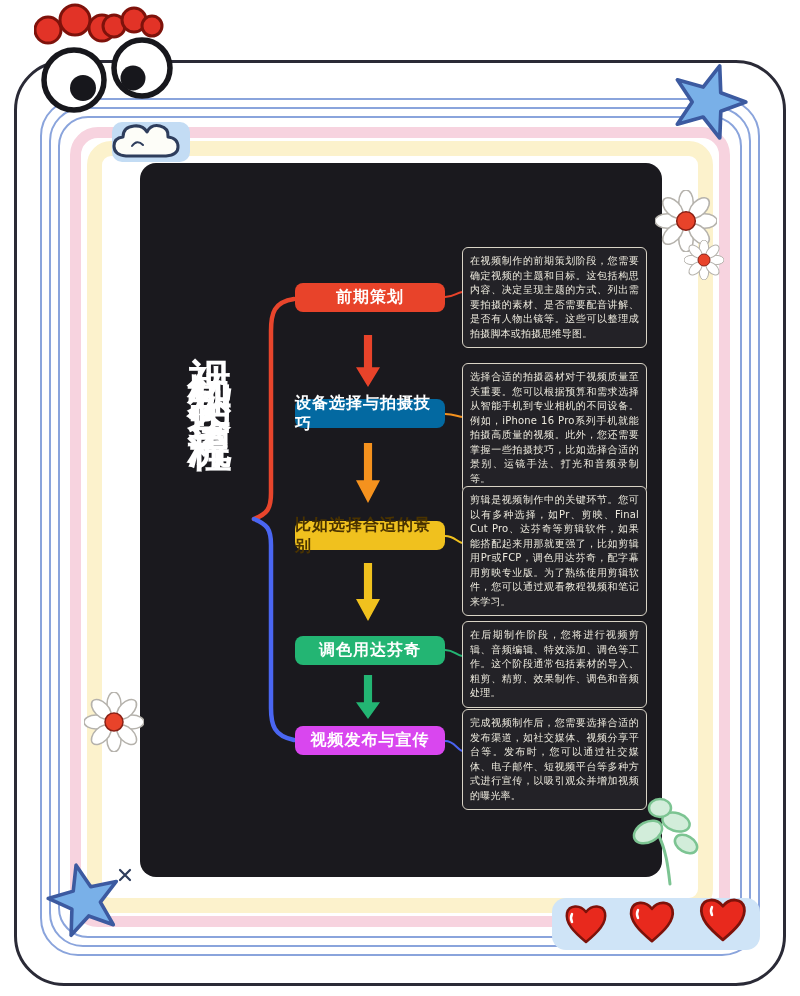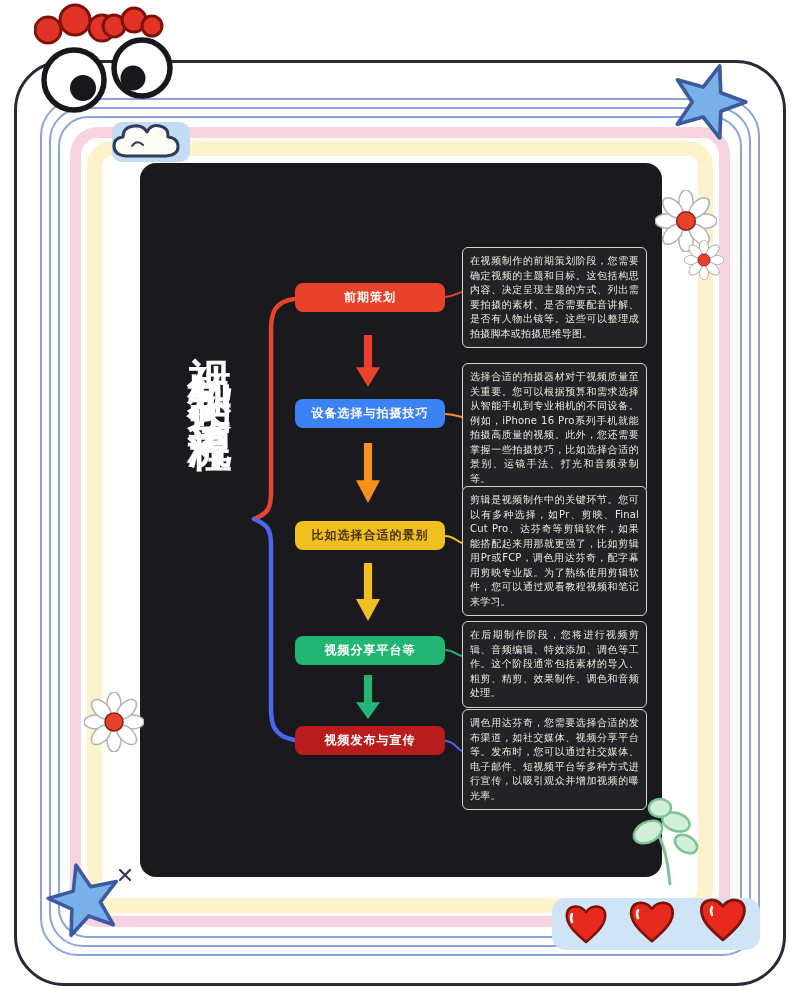--- a/index.html
+++ b/index.html
@@ -28,21 +28,21 @@
     position:absolute; left:48px; top:158px;
     writing-mode:vertical-rl; text-orientation:upright;
     font-size:44px; font-weight:700; color:#ffffff; letter-spacing:13px;
     line-height:1; text-align:center;
   }
   .overlay { position:absolute; left:0; top:0; width:522px; height:714px; pointer-events:none; }
 
   .pill {
     position:absolute; left:155px; width:150px; height:29px;
     border-radius:8px; display:flex; align-items:center; justify-content:center;
-    font-size:12px; font-weight:700; color:#fff; letter-spacing:1px;
+    font-size:16px; font-weight:700; color:#fff; letter-spacing:1px;
   }
   .arrow {
     position:absolute; left:216px; width:24px;
     clip-path:polygon(33% 0, 67% 0, 67% 62%, 100% 62%, 50% 100%, 0% 62%, 33% 62%);
   }
   .desc {
     position:absolute; left:322px; width:185px;
     background:#232227; border:1px solid #d9d4c6; border-radius:6px;
     padding:6px 7px; font-size:10px; line-height:1.45; color:#edeade;
     text-align:justify; letter-spacing:0.2px;
@@ -69,35 +69,35 @@
     <path d="M154,136 C134,139 131,150 131,168 L131,330 C131,346 127,351 114,356" fill="none" stroke="#e8452c" stroke-width="4.5" stroke-linecap="round"></path>
     <path d="M114,356 C127,361 131,366 131,382 L131,545 C131,562 134,573 154,577" fill="none" stroke="#4a66f2" stroke-width="4.5" stroke-linecap="round"></path>
     <path d="M305,134 C314,134 316,130 322,129" fill="none" stroke="#e8432a" stroke-width="2"></path>
     <path d="M305,251 C314,251 316,253 322,254" fill="none" stroke="#f5921e" stroke-width="2"></path>
     <path d="M305,373 C314,373 316,378 322,380" fill="none" stroke="#f0c11e" stroke-width="2"></path>
     <path d="M305,487 C314,487 316,492 322,493" fill="none" stroke="#23b573" stroke-width="2"></path>
     <path d="M305,578 C314,578 316,585 322,588" fill="none" stroke="#4a63f0" stroke-width="2"></path>
   </svg>
 
   <div class="pill" style="top: 120px; background: rgb(232, 67, 42); color: rgb(255, 255, 255);">前期策划</div>
-  <div class="pill" style="top: 236px; background: #3b82f6; color: rgb(255, 255, 255);">设备选择与拍摄技巧</div>
+  <div class="pill" style="top: 236px; background: #0369a1; color: rgb(255, 255, 255);">设备选择与拍摄技巧</div>
   <div class="pill" style="top: 358px; background: rgb(240, 193, 30); color: rgb(74, 51, 0);">比如选择合适的景别</div>
-  <div class="pill" style="top: 473px; background: rgb(35, 181, 115); color: rgb(255, 255, 255);">视频分享平台等</div>
-  <div class="pill" style="top: 563px; background: #b91c1c; color: rgb(255, 255, 255);">视频发布与宣传</div>
+  <div class="pill" style="top: 473px; background: rgb(35, 181, 115); color: rgb(255, 255, 255);">调色用达芬奇</div>
+  <div class="pill" style="top: 563px; background: #d946ef; color: rgb(255, 255, 255);">视频发布与宣传</div>
 
   <div class="arrow" style="top: 172px; height: 52px; background: rgb(232, 67, 42);"></div>
   <div class="arrow" style="top: 280px; height: 60px; background: rgb(245, 146, 30);"></div>
   <div class="arrow" style="top: 400px; height: 58px; background: rgb(240, 193, 30);"></div>
   <div class="arrow" style="top: 512px; height: 44px; background: rgb(35, 181, 115);"></div>
 
   <div class="desc" style="top:84px">在视频制作的前期策划阶段，您需要确定视频的主题和目标。这包括构思内容、决定呈现主题的方式、列出需要拍摄的素材、是否需要配音讲解、是否有人物出镜等。这些可以整理成拍摄脚本或拍摄思维导图。</div>
   <div class="desc" style="top:200px">选择合适的拍摄器材对于视频质量至关重要。您可以根据预算和需求选择从智能手机到专业相机的不同设备。例如，iPhone 16 Pro系列手机就能拍摄高质量的视频。此外，您还需要掌握一些拍摄技巧，比如选择合适的景别、运镜手法、打光和音频录制等。</div>
   <div class="desc" style="top:458px">在后期制作阶段，您将进行视频剪辑、音频编辑、特效添加、调色等工作。这个阶段通常包括素材的导入、粗剪、精剪、效果制作、调色和音频处理。</div>
   <div class="desc" style="top:323px">剪辑是视频制作中的关键环节。您可以有多种选择，如Pr、剪映、Final Cut Pro、达芬奇等剪辑软件，如果能搭配起来用那就更强了，比如剪辑用Pr或FCP，调色用达芬奇，配字幕用剪映专业版。为了熟练使用剪辑软件，您可以通过观看教程视频和笔记来学习。</div>
-  <div class="desc" style="top:546px">调色用达芬奇，您需要选择合适的发布渠道，如社交媒体、视频分享平台等。发布时，您可以通过社交媒体、电子邮件、短视频平台等多种方式进行宣传，以吸引观众并增加视频的曝光率。</div>
+  <div class="desc" style="top:546px">完成视频制作后，您需要选择合适的发布渠道，如社交媒体、视频分享平台等。发布时，您可以通过社交媒体、电子邮件、短视频平台等多种方式进行宣传，以吸引观众并增加视频的曝光率。</div>
 </div>
 
 <svg class="deco" style="left:34px;top:2px;width:86px;height:46px" viewBox="0 0 86 46">
   <g fill="#e23327" stroke="#7e120b" stroke-width="3">
     <circle cx="14" cy="28" r="13"></circle>
       <circle cx="41" cy="18" r="15"></circle>
       <circle cx="68" cy="26" r="13"></circle>
   </g>
 </svg>
 <svg class="deco" style="left:100px;top:6px;width:64px;height:38px" viewBox="0 0 64 38">

